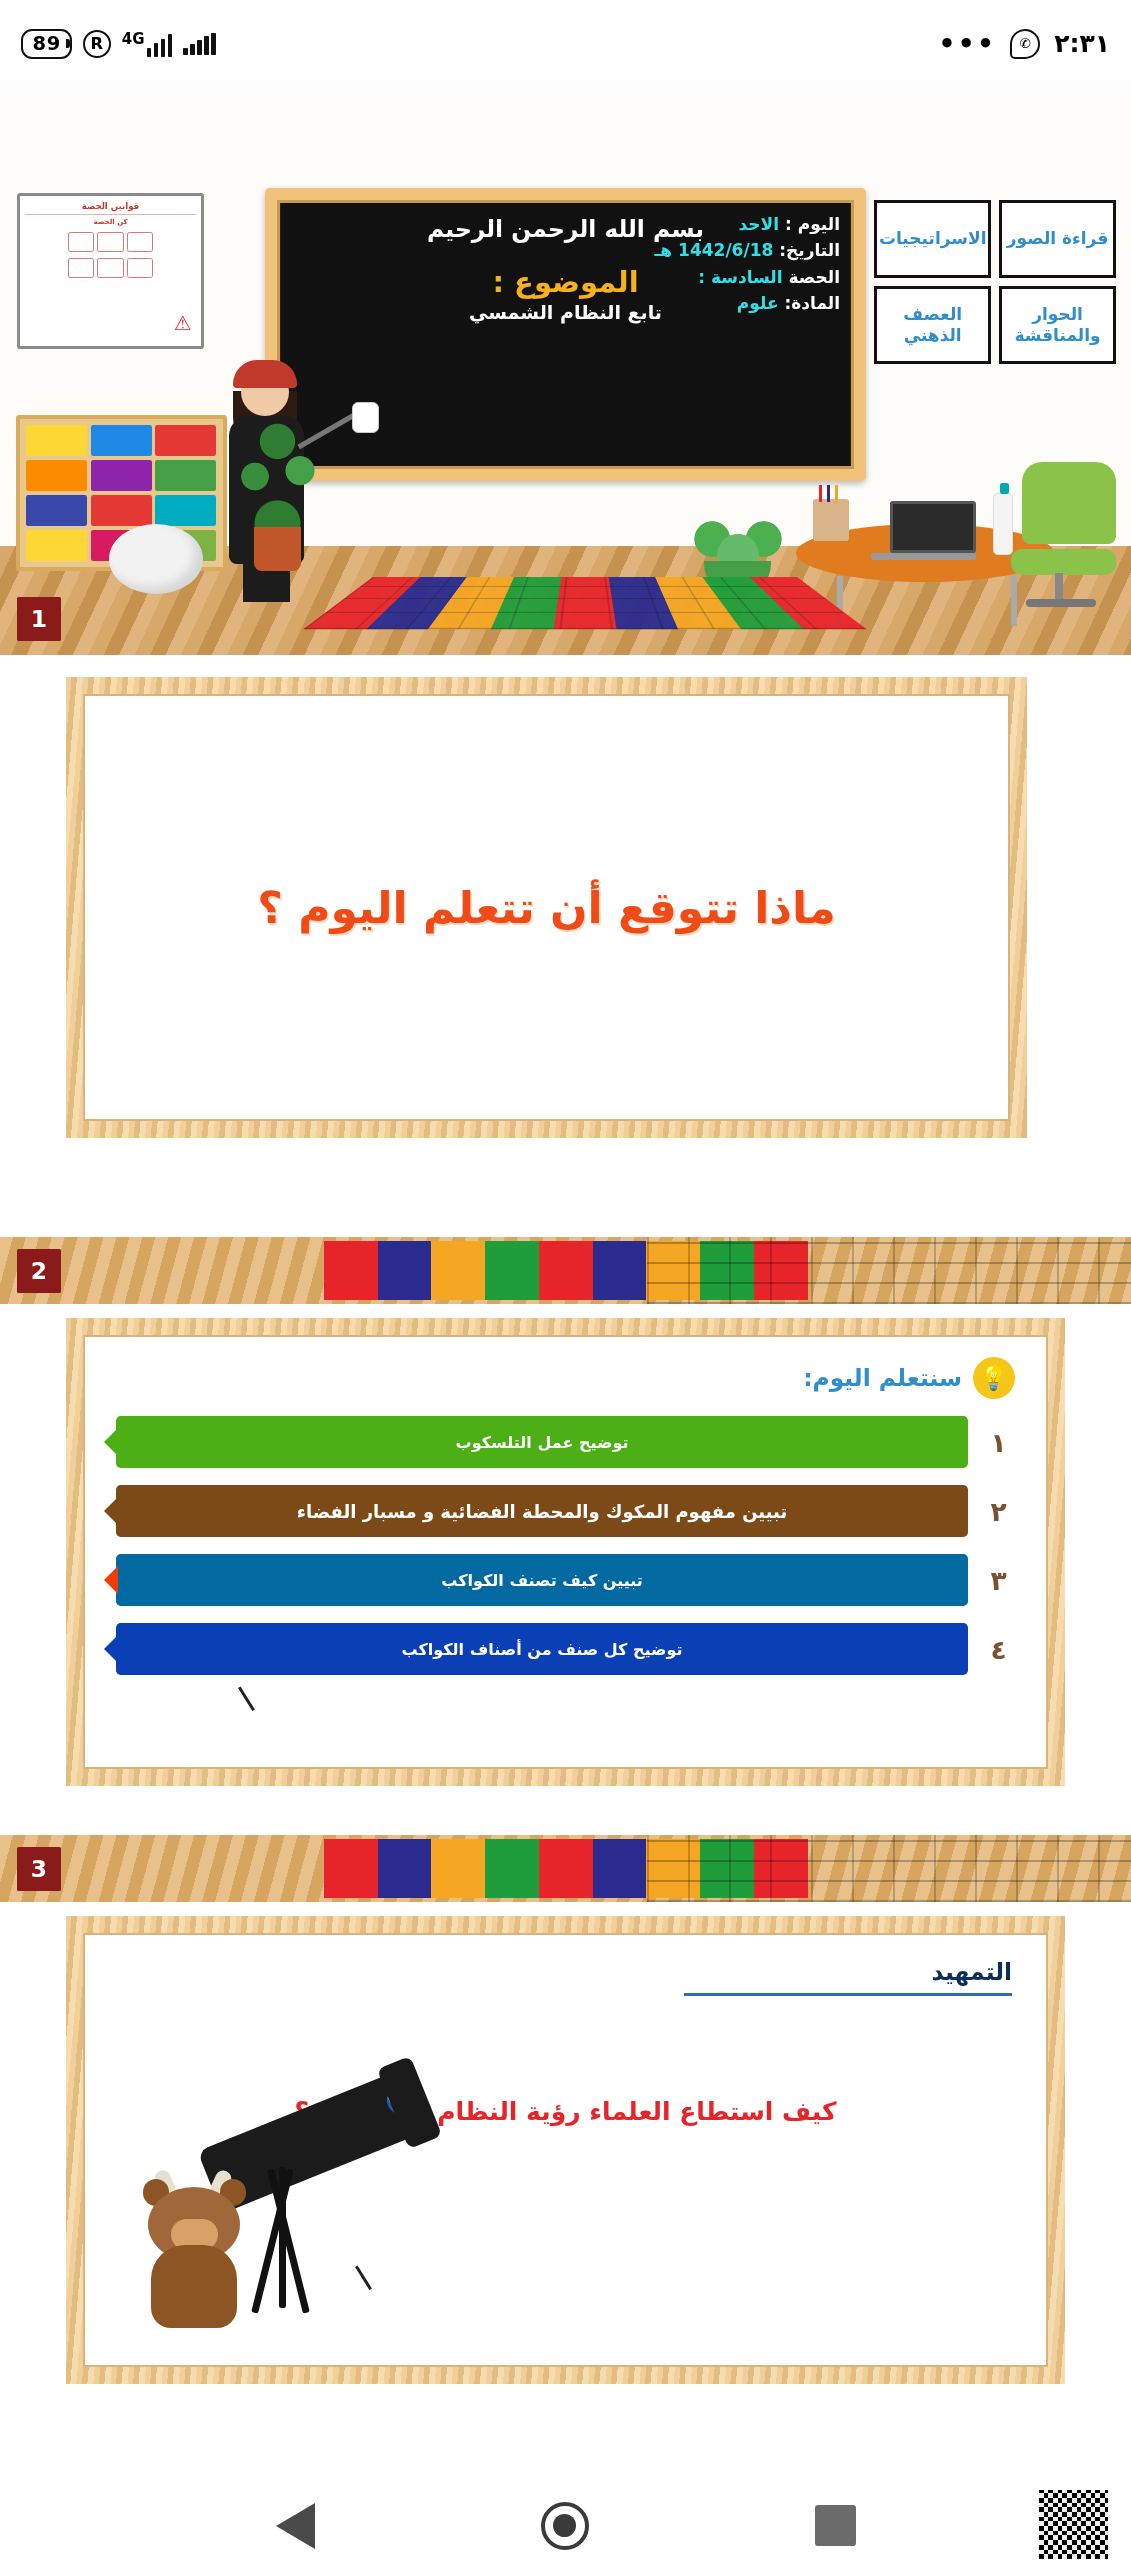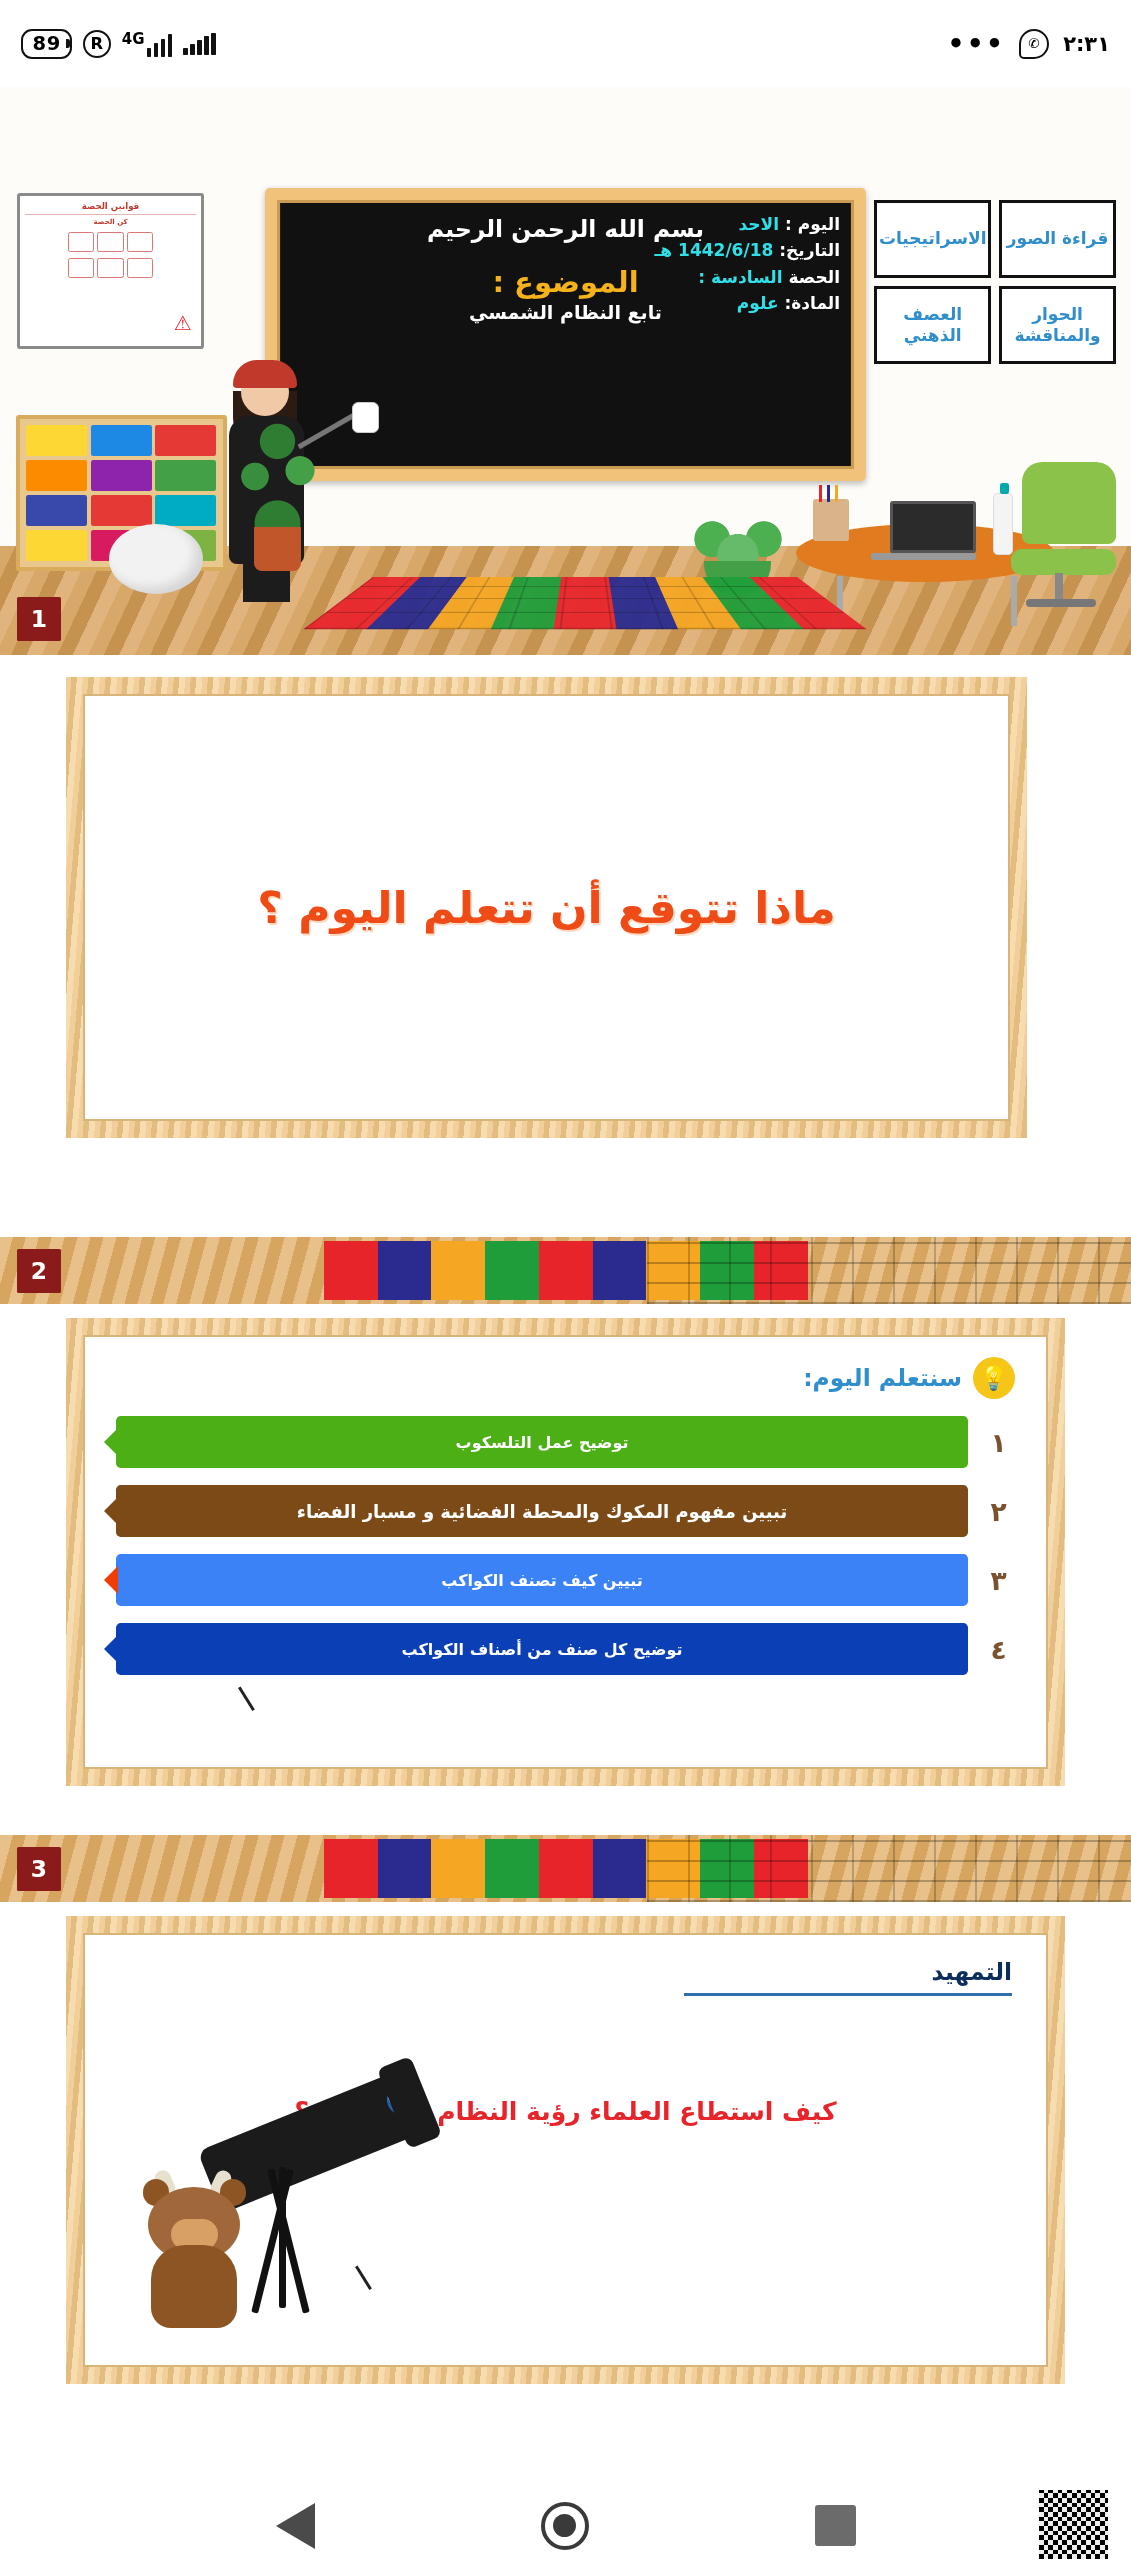--- a/index.html
+++ b/index.html
@@ -56,21 +56,21 @@
   .bars2 i:nth-child(2){height:13.3px}
   .bars2 i:nth-child(3){height:18px}
   .bars2 i:nth-child(4){height:22.6px}
   .status-right { display: flex; align-items: center; gap: 14px; }
   .dots { font-size: 26.5px; letter-spacing: 2.3px; line-height: 0.6; font-weight: bold; }
   .wa {
     width: 30px; height: 30px; border: 2.3px solid #111; border-radius: 50% 50% 50% 4.7px;
     display:flex;align-items:center;justify-content:center;
     font-size:13.3px;
   }
-  .clock { font-size: 21px; font-weight: bold; }
+  .clock { font-size: 25px; font-weight: bold; }
 
   
   .slide { position: relative; width: 1131px; }
 
   
   .slide1 {
     height: 568px;
     background: linear-gradient(#fdfdfb, #f7f4ee);
     overflow: hidden;
     text-decoration: underline;
@@ -474,21 +474,21 @@
           </span>
         </div>
         <div class="obj-row">
           <span class="obj-num">٢</span>
           <span class="obj-bar" style="background:#7b4a17;color:#7b4a17;font-size:18px">
             <span style="color:#fff">تبيين مفهوم المكوك والمحطة الفضائية و مسبار الفضاء</span>
           </span>
         </div>
         <div class="obj-row">
           <span class="obj-num">٣</span>
-          <span class="obj-bar" style="background:#3b82f6;color:#f03c02">
+          <span class="obj-bar" style="background:#0369a1;color:#f03c02">
             <span style="color:#fff">تبيين كيف تصنف الكواكب</span>
           </span>
         </div>
         <div class="obj-row">
           <span class="obj-num">٤</span>
           <span class="obj-bar" style="background:#0b3fb5;color:#0b3fb5">
             <span style="color:#fff">توضيح كل صنف من أصناف الكواكب</span>
           </span>
         </div>
         <div class="s3pen"></div>

